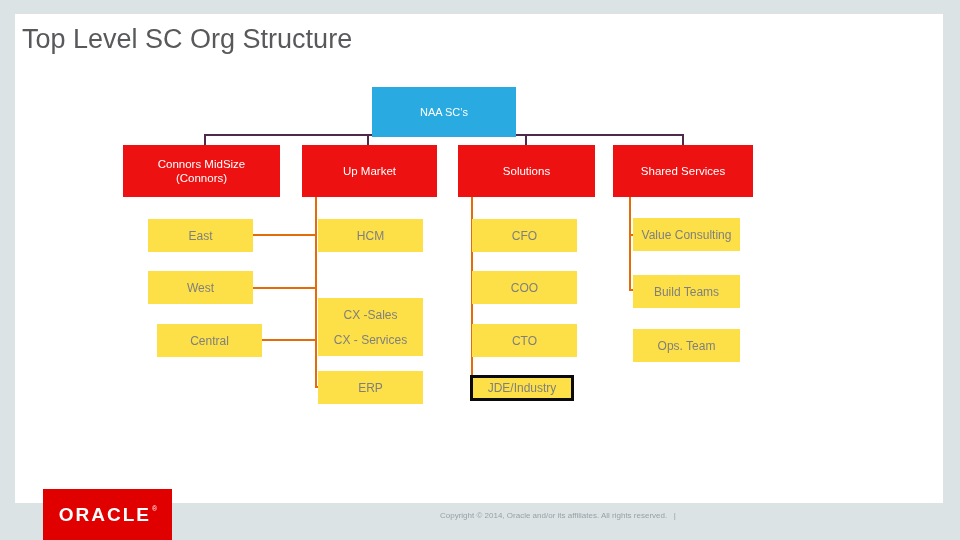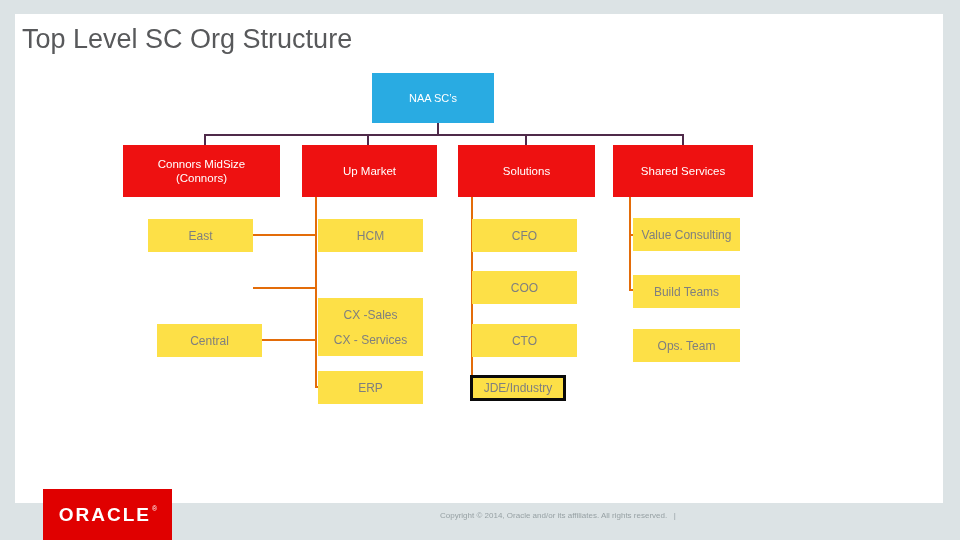--- a/index.html
+++ b/index.html
@@ -15,21 +15,21 @@
   .page-title{
     position:absolute; left:22px; top:24px;
     font-size:27px; color:#58595b; letter-spacing:0px;
   }
   .node{
     position:absolute; display:flex; align-items:center; justify-content:center;
     text-align:center; box-sizing:border-box;
   }
   .node-root{
     background:#29ABE2; color:#ffffff; font-size:11px;
-    left:372px; top:73px; width:122px; height:50px;
+    left:372px; top:87px; width:144px; height:50px;
   }
   .node-head{
     background:#EE1111; color:#ffffff; font-size:11.5px;
     top:145px; height:52px; flex-direction:column; line-height:1.25;
   }
   .head-nms{left:123px; width:157px;}
   .head-up {left:302px; width:135px;}
   .head-sol{left:458px; width:137px;}
   .head-ss {left:613px; width:140px;}
   .node-child{
@@ -98,20 +98,23 @@
   <div class="node node-head head-sol">
     <span>Solutions</span>
   </div>
   <div class="node node-head head-ss">
     <span>Shared Services</span>
   </div>
 
   <div class="node node-child" style="left:148px;top:219px;">
     <span>East</span>
   </div>
+  <div class="node node-child" style="left:148px;top:271px;">
+    <span>West</span>
+  </div>
   <div class="node node-child" style="left:148px;top:324px;margin-left:9px;">
     <span>Central</span>
   </div>
 
   <div class="node node-child" style="left:318px;top:219px;">
     <span>HCM</span>
   </div>
   <div class="node node-child" style="left:318px;top:262px;margin-top:36px;">
     <span>CX -Sales</span>
   </div>
@@ -124,21 +127,21 @@
 
   <div class="node node-child" style="left:318px;top:371px;">
     <span>ERP</span>
   </div>
   <div class="node node-child" style="left:472px;top:271px;">
     <span>COO</span>
   </div>
   <div class="node node-child" style="left:472px;top:324px;">
     <span>CTO</span>
   </div>
-  <div class="node node-child highlighted" style="left:470px;top:375px;width:96px;height:26px;">
+  <div class="node node-child highlighted" style="left:470px;top:375px;width:104px;height:26px;">
     <span>JDE/Industry</span>
   </div>
 
   <div class="node node-child" style="left:633px;top:218px;width:107px;">
     <span>Value Consulting</span>
   </div>
   <div class="node node-child" style="left:633px;top:275px;width:107px;">
     <span>Build Teams</span>
   </div>
   <div class="node node-child" style="left:633px;top:329px;width:107px;">

